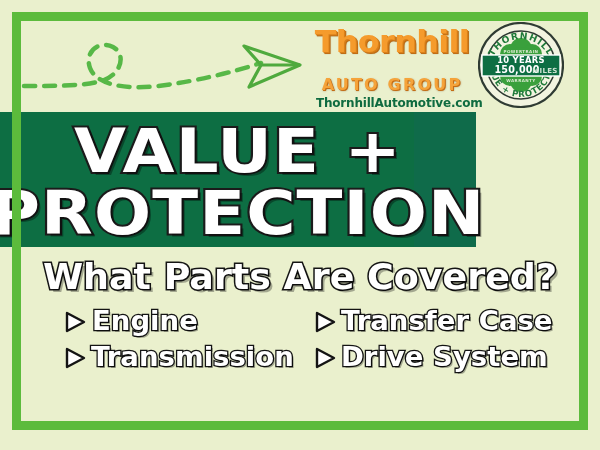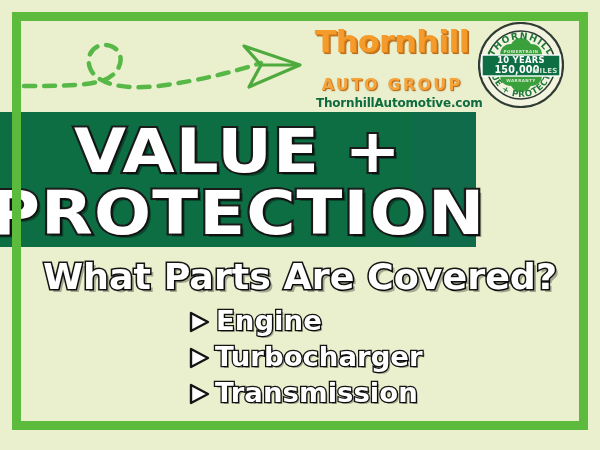--- a/index.html
+++ b/index.html
@@ -234,32 +234,42 @@
 
       <div class="parts-column" id="parts-column-left">
 
         <div class="part-item">
           <svg class="bullet-tri" width="24" height="24" viewBox="0 0 24 24">
             <path d="M4 3 L21 12 L4 21 Z" fill="#ffffff" stroke="#141414" stroke-width="2.4" stroke-linejoin="round"></path>
           </svg>
           <span class="part-label">Engine</span>
         </div>
 
-        <div class="part-item">
-          <svg class="bullet-tri" width="24" height="24" viewBox="0 0 24 24">
-            <path d="M4 3 L21 12 L4 21 Z" fill="#ffffff" stroke="#141414" stroke-width="2.4" stroke-linejoin="round"></path>
-          </svg>
-          <span class="part-label">Turbocharger</span>
-        </div>
 
         <div class="part-item">
           <svg class="bullet-tri" width="24" height="24" viewBox="0 0 24 24">
             <path d="M4 3 L21 12 L4 21 Z" fill="#ffffff" stroke="#141414" stroke-width="2.4" stroke-linejoin="round"></path>
           </svg>
           <span class="part-label">Transmission</span>
         </div>
       </div>
 
+      <div class="parts-column" id="parts-column-right">
+
+        <div class="part-item">
+          <svg class="bullet-tri" width="24" height="24" viewBox="0 0 24 24">
+            <path d="M4 3 L21 12 L4 21 Z" fill="#ffffff" stroke="#141414" stroke-width="2.4" stroke-linejoin="round"></path>
+          </svg>
+          <span class="part-label">Transfer Case</span>
+        </div>
+
+        <div class="part-item">
+          <svg class="bullet-tri" width="24" height="24" viewBox="0 0 24 24">
+            <path d="M4 3 L21 12 L4 21 Z" fill="#ffffff" stroke="#141414" stroke-width="2.4" stroke-linejoin="round"></path>
+          </svg>
+          <span class="part-label">Drive System</span>
+        </div>
+      </div>
     </div>
   </div>
 
   <div id="frame-border"></div>
 </div>
 
 </body></html>

